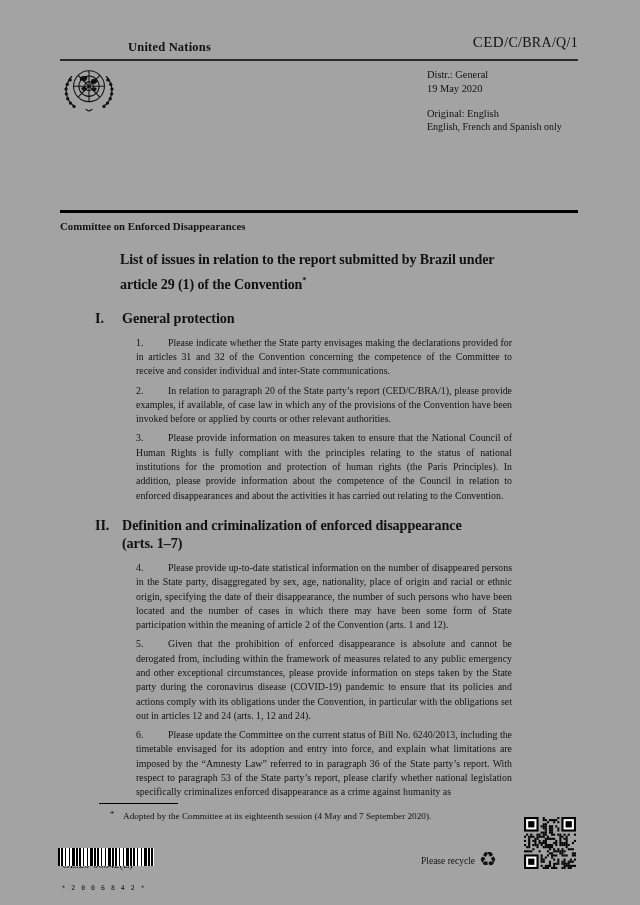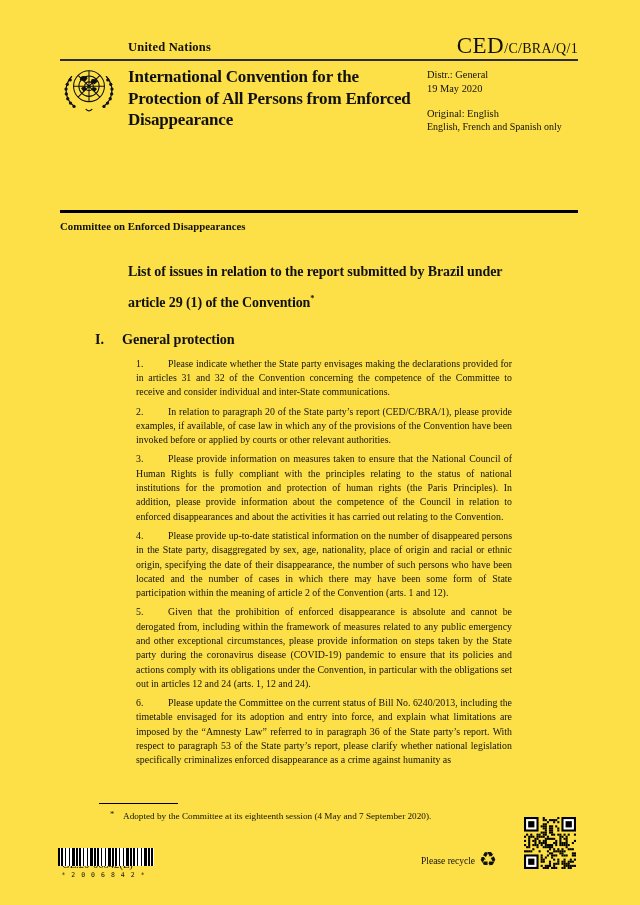--- a/index.html
+++ b/index.html
@@ -1,56 +1,56 @@
 <!DOCTYPE html>
 <html><head>
 <meta charset="utf-8">
 <style>
   html,body{margin:0;padding:0;background:#fff;}
   .page{
-    position:relative;width:640px;height:905px;background:#fde047;overflow:hidden;
+    position:relative;width:640px;height:905px;background:#a3a3a3;overflow:hidden;
     font-family:"Liberation Serif","DejaVu Serif",serif;color:#111;
   }
   
   .un-name{position:absolute;left:128px;top:40px;font-size:12.5px;font-weight:bold;letter-spacing:.2px;}
   .doc-symbol{position:absolute;right:62px;top:33px;white-space:nowrap;}
-  .doc-symbol .ced{font-size:23px;letter-spacing:.5px;margin-left:28px;}
+  .doc-symbol .ced{font-size:15px;letter-spacing:.5px;margin-left:28px;}
   .doc-symbol .suffix{font-size:14px;letter-spacing:.3px;}
   .thin-rule{position:absolute;left:60px;width:518px;top:59px;height:2px;background:#2b2b2b;}
   .emblem{position:absolute;left:56px;top:64px;width:66px;height:56px;}
   .conv-title{position:absolute;left:128px;top:66px;width:300px;font-size:17px;font-weight:bold;line-height:21.5px;letter-spacing:-.2px;}
   .meta{position:absolute;left:427px;top:68px;font-size:10.4px;line-height:13.8px;}
   .meta .spacer{height:11px;}
   .meta .langs{font-size:10px;white-space:nowrap;}
   .thick-rule{position:absolute;left:60px;width:518px;top:210px;height:3px;background:#000;}
   .committee{position:absolute;left:60px;top:220px;font-size:10.8px;font-weight:bold;text-align:center;}
   
   .content{position:absolute;left:120px;top:250px;width:392px;}
-  .doc-title{margin:8px;font-size:14px;font-weight:bold;line-height:27px;letter-spacing:-.1px;width:400px;}
+  .doc-title{margin:0;font-size:14px;font-weight:bold;line-height:20px;letter-spacing:-.1px;width:400px;}
   .doc-title sup{font-size:8.5px;}
   .sec-head{display:flex;margin:14px 0 9px -25px;font-size:14.2px;font-weight:bold;line-height:18px;letter-spacing:-.1px;}
   .sec-head.second{margin-top:13px;}
   .sec-head .roman{width:27px;flex-shrink:0;}
   .sec-head .arts{display:block;}
   .para{margin:0 0 5px 16px;font-size:9.9px;line-height:14.3px;text-align:justify;}
   .pnum{display:inline-block;width:32px;}
   
   .fn-rule{position:absolute;left:99px;top:803px;width:79px;height:1px;background:#000;}
   .footnote{position:absolute;left:110px;top:809px;width:430px;font-size:9.2px;white-space:nowrap;}
   .footnote .fn-star{display:inline-block;width:13px;text-align:left;vertical-align:2px;font-size:8.5px;}
   .ge-number{position:absolute;left:62px;top:859px;font-size:10.6px;}
   .barcode-wrap{position:absolute;left:58px;top:848px;width:96px;}
   .barcode-bars{
     height:18px;
     background:repeating-linear-gradient(90deg,
       #000 0 2px,#fff 2px 3px,#000 3px 5px,#fff 5px 7px,
       #000 7px 8px,#fff 8px 11px,#000 11px 12px,#fff 12px 14px,
       #000 14px 17px,#fff 17px 18px);
   }
-  .barcode-text{font-family:"DejaVu Sans Mono",monospace;font-size:6.5px;letter-spacing:6px;text-align:center;margin-top:5px;white-space:nowrap;}
+  .barcode-text{font-family:"DejaVu Sans Mono",monospace;font-size:6.5px;letter-spacing:6px;text-align:center;margin-top:18px;white-space:nowrap;}
   .recycle{position:absolute;left:421px;top:851px;display:flex;align-items:center;}
   .recycle .lbl{font-size:9.5px;font-weight:normal;}
   .recycle .glyph{font-family:"DejaVu Sans",sans-serif;font-size:20px;line-height:1;margin-left:4px;position:relative;top:-2px;}
   .qr{position:absolute;left:522px;top:817px;width:56px;height:52px;}
 </style>
 </head>
 <body>
 
 <div class="page">
 
@@ -87,21 +87,20 @@
       <circle cx="53.5" cy="16.5" r="1.7"></circle>
         <circle cx="56.5" cy="21" r="1.7"></circle>
         <circle cx="57.8" cy="26" r="1.7"></circle>
       <circle cx="57.5" cy="31" r="1.7"></circle>
         <circle cx="56" cy="36" r="1.7"></circle>
         <circle cx="53.2" cy="40.5" r="1.7"></circle>
         <circle cx="49.5" cy="44" r="1.7"></circle>
     </g>
   </svg>
 
-  <div class="conv-title">International Convention for the Protection of All Persons from Enforced Disappearance</div>
 
   <div class="meta">
     <div>Distr.: General</div>
     <div>19 May 2020</div>
     <div class="spacer"></div>
     <div>Original: English</div>
     <div class="langs">English, French and Spanish only</div>
   </div>
 
   <div class="thick-rule"></div>
@@ -112,20 +111,24 @@
 
     <div class="sec-head">
       <span class="roman">I.</span>
       <span class="sec-title"><span>General protection</span><span class="arts"></span></span>
     </div>
 
     <p class="para"><span class="pnum">1.</span><span>Please indicate whether the State party envisages making the declarations provided for in articles 31 and 32 of the Convention concerning the competence of the Committee to receive and consider individual and inter-State communications.</span></p>
     <p class="para"><span class="pnum">2.</span><span>In relation to paragraph 20 of the State party’s report (CED/C/BRA/1), please provide examples, if available, of case law in which any of the provisions of the Convention have been invoked before or applied by courts or other relevant authorities.</span></p>
     <p class="para"><span class="pnum">3.</span><span>Please provide information on measures taken to ensure that the National Council of Human Rights is fully compliant with the principles relating to the status of national institutions for the promotion and protection of human rights (the Paris Principles). In addition, please provide information about the competence of the Council in relation to enforced disappearances and about the activities it has carried out relating to the Convention.</span></p>
 
+    <div class="sec-head second">
+      <span class="roman">II.</span>
+      <span class="sec-title"><span>Definition and criminalization of enforced disappearance</span><span class="arts">(arts. 1–7)</span></span>
+    </div>
 
     <p class="para"><span class="pnum">4.</span><span>Please provide up-to-date statistical information on the number of disappeared persons in the State party, disaggregated by sex, age, nationality, place of origin and racial or ethnic origin, specifying the date of their disappearance, the number of such persons who have been located and the number of cases in which there may have been some form of State participation within the meaning of article 2 of the Convention (arts. 1 and 12).</span></p>
     <p class="para"><span class="pnum">5.</span><span>Given that the prohibition of enforced disappearance is absolute and cannot be derogated from, including within the framework of measures related to any public emergency and other exceptional circumstances, please provide information on steps taken by the State party during the coronavirus disease (COVID-19) pandemic to ensure that its policies and actions comply with its obligations under the Convention, in particular with the obligations set out in articles 12 and 24 (arts. 1, 12 and 24).</span></p>
     <p class="para"><span class="pnum">6.</span><span>Please update the Committee on the current status of Bill No. 6240/2013, including the timetable envisaged for its adoption and entry into force, and explain what limitations are imposed by the “Amnesty Law” referred to in paragraph 36 of the State party’s report. With respect to paragraph 53 of the State party’s report, please clarify whether national legislation specifically criminalizes enforced disappearance as a crime against humanity as</span></p>
   </div>
 
   <div class="fn-rule"></div>
   <div class="footnote"><span class="fn-star">*</span><span>Adopted by the Committee at its eighteenth session (4 May and 7 September 2020).</span></div>
 
   <div class="ge-number">GE.20-06842(E)</div>

